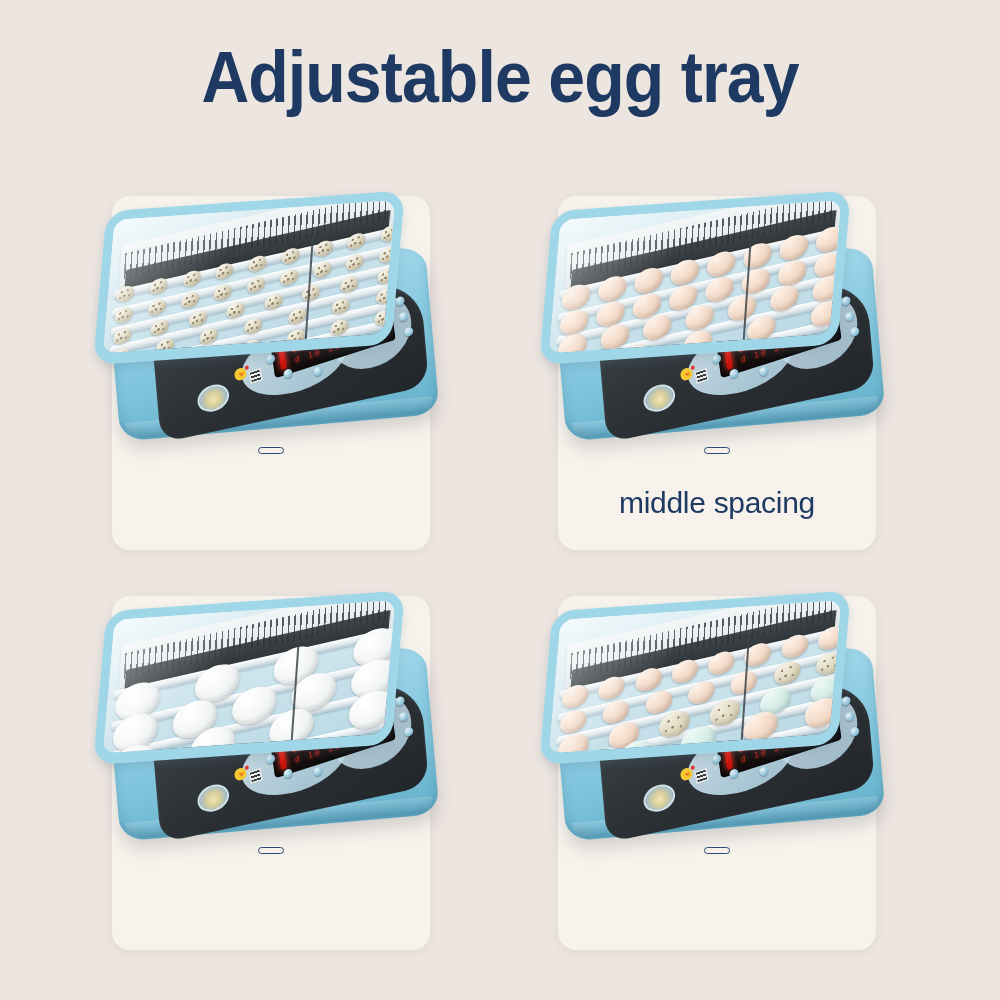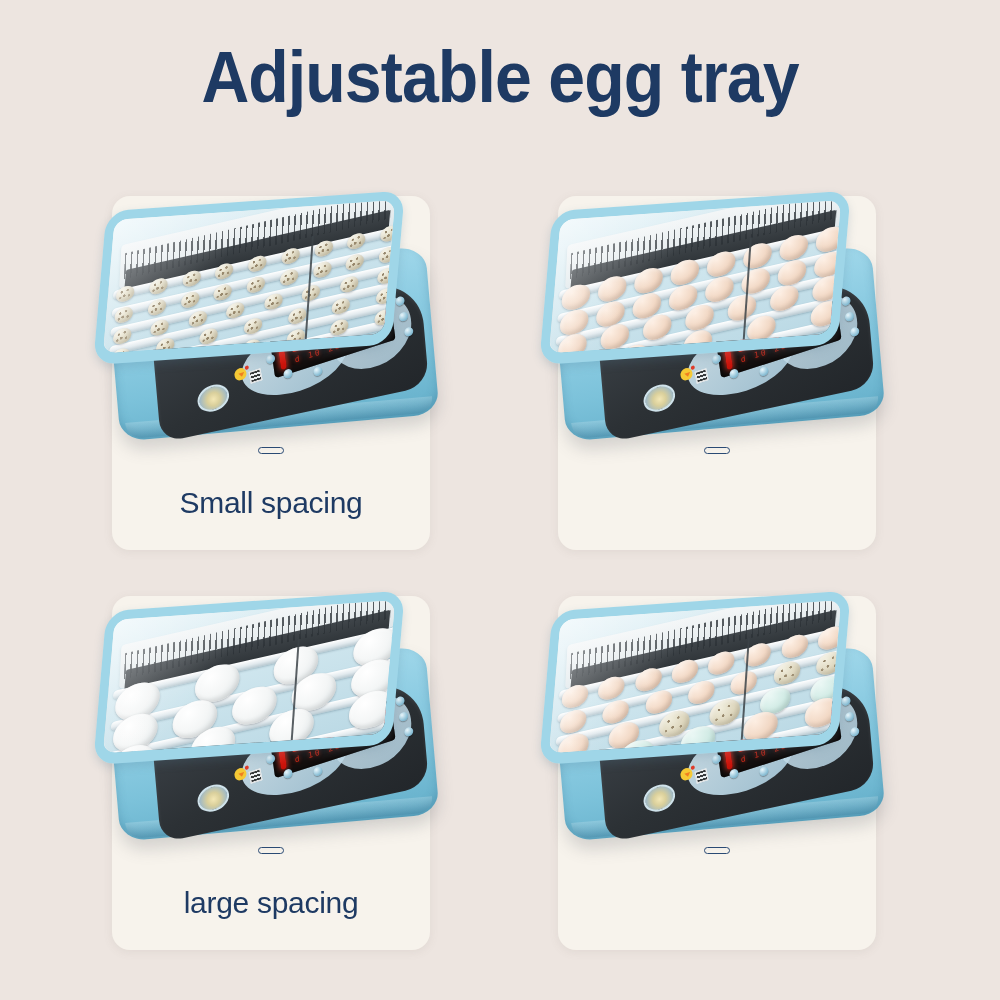--- a/index.html
+++ b/index.html
@@ -588,21 +588,20 @@
                 <div class="egg quail" style="width: 18px; height: 15px; left: 221.333px; top: 85px; z-index: 14;"></div>
                 <div class="egg quail" style="width: 18px; height: 15px; left: 265px; top: 85px; z-index: 14;"></div>
                 <div class="adjuster" style="left: 196px; z-index: 40;"></div>
               </div>
           </div>
           <div class="glare"></div>
         </div>
       </div>
     </div>
     <div class="divider-pill"></div>
-    <div class="card-label">Small spacing</div>
   </div>
 
   <div class="card c1">
     <div class="device-wrap">
       <div class="ground-shadow"></div>
       <div class="device">
         <div class="shell-base"></div>
         <div class="foot-notch"></div>
         <div class="panel">
           <div class="keypad-oval"></div>
@@ -677,20 +676,21 @@
                 <div class="egg tan" style="width: 28px; height: 24px; left: 192px; top: 76px; z-index: 13;"></div>
                 <div class="egg tan" style="width: 28px; height: 24px; left: 255px; top: 76px; z-index: 13;"></div>
                 <div class="adjuster" style="left: 188px; z-index: 40;"></div>
               </div>
           </div>
           <div class="glare"></div>
         </div>
       </div>
     </div>
     <div class="divider-pill"></div>
+    <div class="card-label">middle spacing</div>
   </div>
 
   <div class="card c2">
     <div class="device-wrap">
       <div class="ground-shadow"></div>
       <div class="device">
         <div class="shell-base"></div>
         <div class="foot-notch"></div>
         <div class="panel">
           <div class="keypad-oval"></div>
@@ -750,21 +750,20 @@
                 <div class="egg white" style="width: 44px; height: 36px; left: 160.333px; top: 64px; z-index: 12;"></div>
                 <div class="egg white" style="width: 44px; height: 36px; left: 239px; top: 64px; z-index: 12;"></div>
                 <div class="adjuster" style="left: 182px; z-index: 40;"></div>
               </div>
           </div>
           <div class="glare"></div>
         </div>
       </div>
     </div>
     <div class="divider-pill"></div>
-    <div class="card-label">large spacing</div>
   </div>
 
   <div class="card c3">
     <div class="device-wrap">
       <div class="ground-shadow"></div>
       <div class="device">
         <div class="shell-base"></div>
         <div class="foot-notch"></div>
         <div class="panel">
           <div class="keypad-oval"></div>

